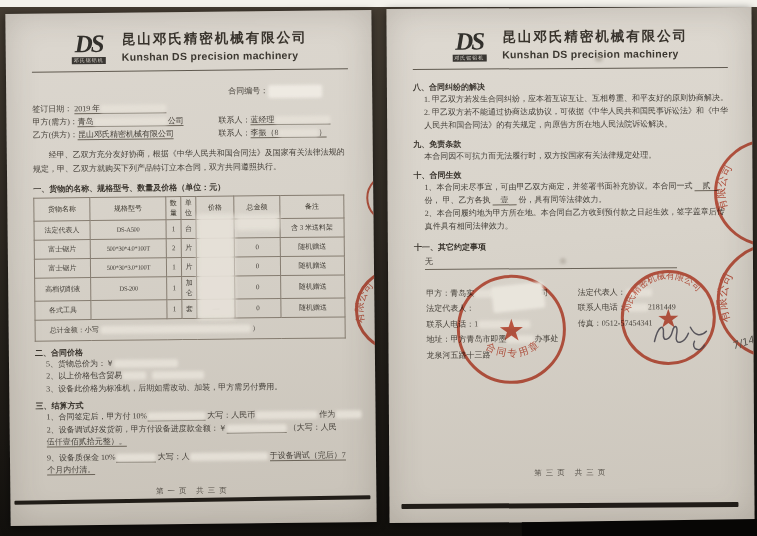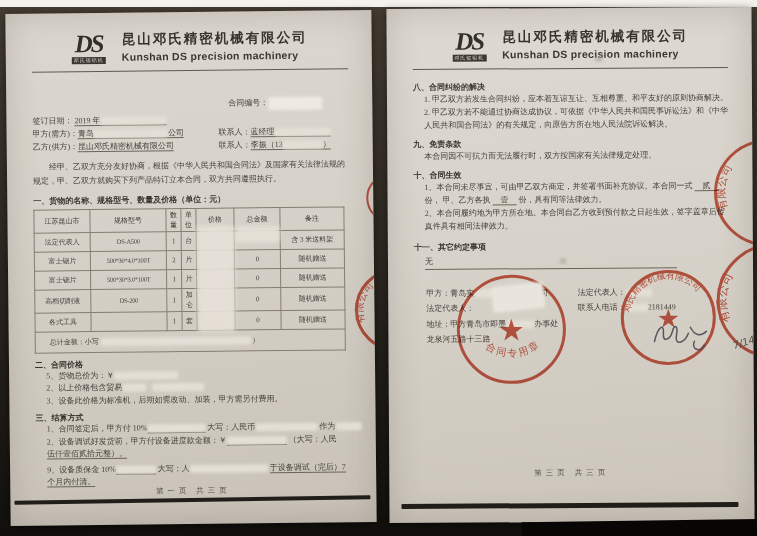--- a/index.html
+++ b/index.html
@@ -21,21 +21,21 @@
   .logo-sub{font-size:5px;background:#3a3733;color:#d8d3ca;padding:1px 2px;margin-top:1px;letter-spacing:1px;}
   .hcn{font-size:13.5px;font-weight:bold;letter-spacing:2px;color:#38332c;}
   .hen{font-size:10.5px;font-weight:bold;font-family:"Liberation Sans","DejaVu Sans",sans-serif;
        color:#3c3831;margin-top:2px;letter-spacing:.3px;}
   .ln{font-size:8px;line-height:13px;white-space:nowrap;color:#46413a;}
   .t{font-weight:bold;color:#3a352e;}
   .u{border-bottom:.8px solid #6b6459;}
   .bl{display:inline-block;height:8px;background:#e4dfd6;filter:blur(1.6px);
       border-radius:2px;vertical-align:middle;}
   .bl.w{background:#eeeae2;}
-  .cno{margin-top:26px;margin-left:196px;}
+  .cno{margin-top:14px;margin-left:196px;}
   .meta{display:flex;}
   .meta .l{width:186px;}
   .intro{font-size:8px;line-height:14px;text-indent:2em;margin-top:7px;white-space:normal;color:#46413a;}
   .sec{margin-top:7px;font-size:8px;}
   .twrap{position:relative;margin-top:3px;}
   table{border-collapse:collapse;table-layout:fixed;width:310px;}
   td,th{border:.8px solid #867d71;font-size:7px;font-weight:normal;text-align:center;
         padding:1px 1px;height:16px;color:#45403a;overflow:hidden;}
   th{height:15px;color:#3d382f;}
   .spec{font-size:6.5px;letter-spacing:-.3px;}
@@ -82,41 +82,41 @@
       <div class="ln" style="margin-top:2px;">
         <span>签订日期：</span>
         <span class="u"><span>2019 年</span><span class="bl" style="width:66px;"></span></span>
       </div>
       <div class="ln meta">
         <span class="l"><span>甲方(需方)：</span><span class="u"><span>青岛</span><span class="bl" style="width:74px;"></span><span>公司</span></span></span>
         <span><span>联系人：</span><span class="u"><span>蓝经理</span><span class="bl" style="width:56px;"></span></span></span>
       </div>
       <div class="ln meta">
         <span class="l"><span>乙方(供方)：</span><span class="u"><span>昆山邓氏精密机械有限公司</span></span></span>
-        <span><span>联系人：</span><span class="u"><span>李振（13</span><span class="bl" style="width:40px;"></span><span>）</span></span></span>
+        <span><span>联系人：</span><span class="u"><span>李振（8</span><span class="bl" style="width:40px;"></span><span>）</span></span></span>
       </div>
 
       <div class="intro">经甲、乙双方充分友好协商，根据《中华人民共和国合同法》及国家有关法律法规的规定，甲、乙双方就购买下列产品特订立本合同，双方共同遵照执行。</div>
 
       <div class="sec t">一、货物的名称、规格型号、数量及价格（单位：元）</div>
 
       <div class="twrap">
         <table>
           <colgroup>
               <col style="width:56px">
               <col style="width:76px">
               <col style="width:15px">
               <col style="width:15px">
               <col style="width:38px">
               <col style="width:46px">
               <col style="width:64px">
             </colgroup>
           <tbody>
               <tr>
-            <th>江苏昆山市</th>
+            <th>货物名称</th>
             <th>规格型号</th>
             <th>数量</th>
             <th>单位</th>
             <th>价格</th>
             <th>总金额</th>
             <th>备注</th>
           </tr>
           <tr>
             <td>法定代表人</td>
             <td class="spec">DS-A500</td>
@@ -251,26 +251,28 @@
 
       <div class="sec t" style="margin-top:9px;">十一、其它约定事项</div>
       <div class="item" style="margin-top:3px;">
         <span class="u" style="display:inline-block;width:252px;"><span>无</span></span>
       </div>
 
       <div class="sig-block">
         <div class="sig-col" style="padding-left:12px;">
           <div class="ln"><span>甲方：青岛实</span><span class="bl" style="width:58px;"></span><span>公司</span></div>
           <div class="ln"><span>法定代表人：</span></div>
+          <div class="ln"><span>联系人电话：1</span><span class="bl" style="width:52px;"></span></div>
           <div class="ln"><span>地址：甲方青岛市即墨</span><span class="bl" style="width:28px;"></span><span>办事处</span></div>
           <div class="ln"><span>龙泉河五路十三路</span></div>
         </div>
         <div class="sig-col">
           <div class="ln"><span>法定代表人：</span><span class="bl" style="width:26px;"></span></div>
           <div class="ln"><span>联系人电话：</span><span class="bl" style="width:22px;"></span><span>2181449</span></div>
+          <div class="ln"><span>传真：0512-57454341</span></div>
         </div>
       </div>
     </div>
 
     <div class="footer" style="bottom:44px;">第三页 共三页</div>
     <div class="edge-bar" style="left:12px;right:16px;bottom:14px;height:5px;"></div>
 
     <div class="smudge" style="left:208px;top:48px;width:8px;height:6px;"></div>
     <div class="smudge" style="left:172px;top:250px;width:6px;height:6px;"></div>
 

